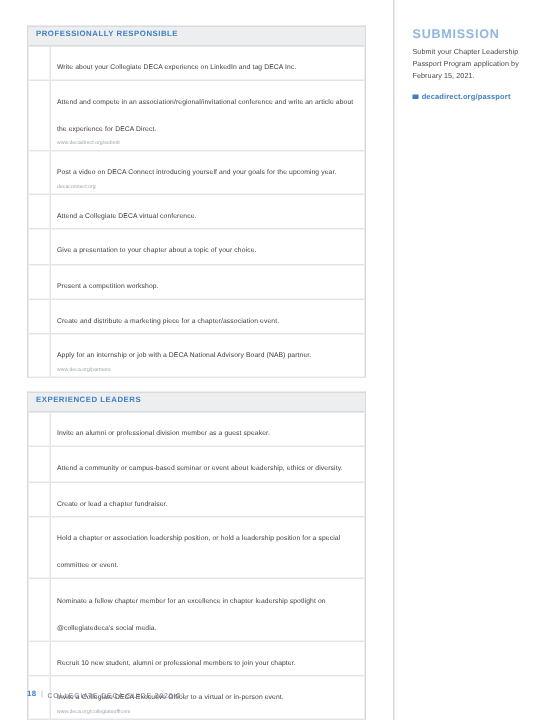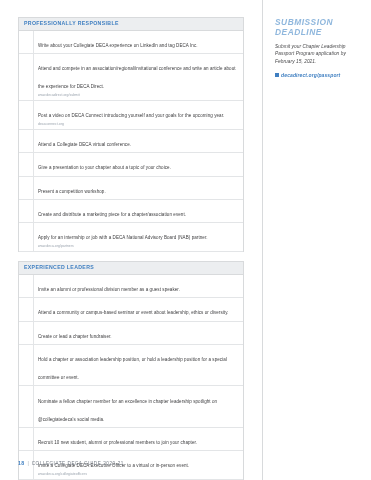--- a/index.html
+++ b/index.html
@@ -85,21 +85,20 @@
     margin-top: 0.5px;
   }
 
   
   .side-col {
     width: 109px;
     box-sizing: border-box;
     border-left: 1px solid #d8dadc;
     padding: 17px 10px 0 12px;
     position: relative;
-    font-style: italic;
   }
   .side-title {
     color: #8fb7dd;
     font-size: 8.4px;
     font-weight: bold;
     line-height: 1.22;
     letter-spacing: 0.5px;
     margin-bottom: 5px;
   }
   .side-body {
@@ -289,21 +288,20 @@
       <span class="folio">18</span>
       <span class="folio-sep">|</span>
       <span class="folio-text">COLLEGIATE DECA GUIDE 2020-21</span>
     </div>
 
   </div>
 
   <div class="side-col">
     <div class="side-title">
       <div>SUBMISSION</div>
-      <div>DEADLINE</div>
     </div>
     <div class="side-body">Submit your Chapter Leadership Passport Program application by February 15, 2021.</div>
     <div class="side-link-row">
       <span class="link-bullet"></span>
       <span class="side-link">decadirect.org/passport</span>
     </div>
   </div>
 
 </div>
 

